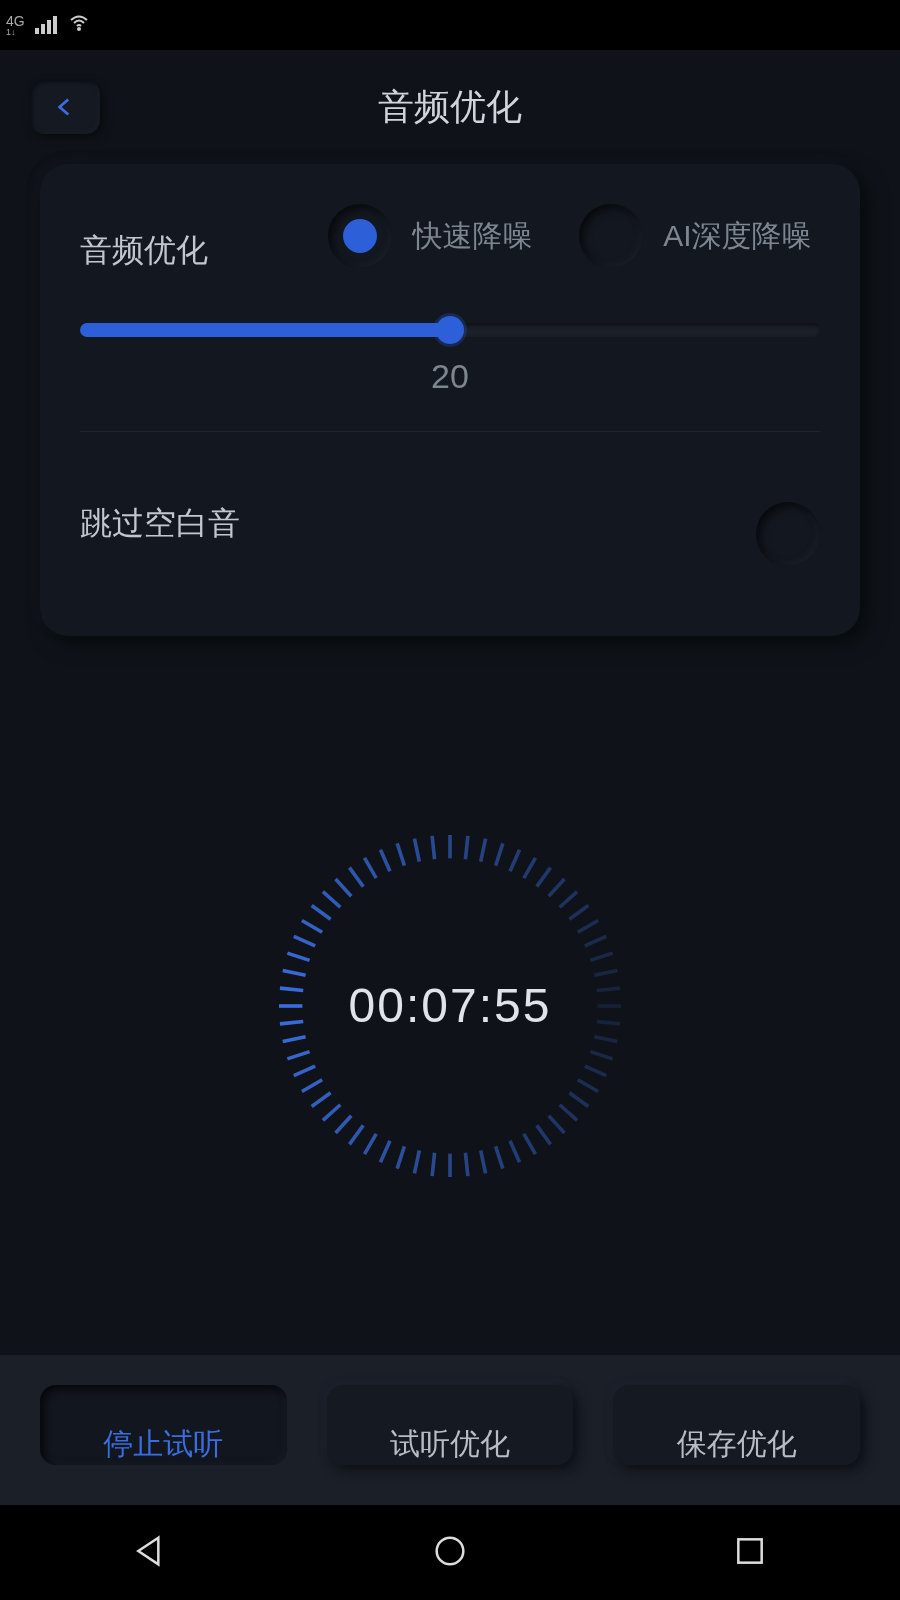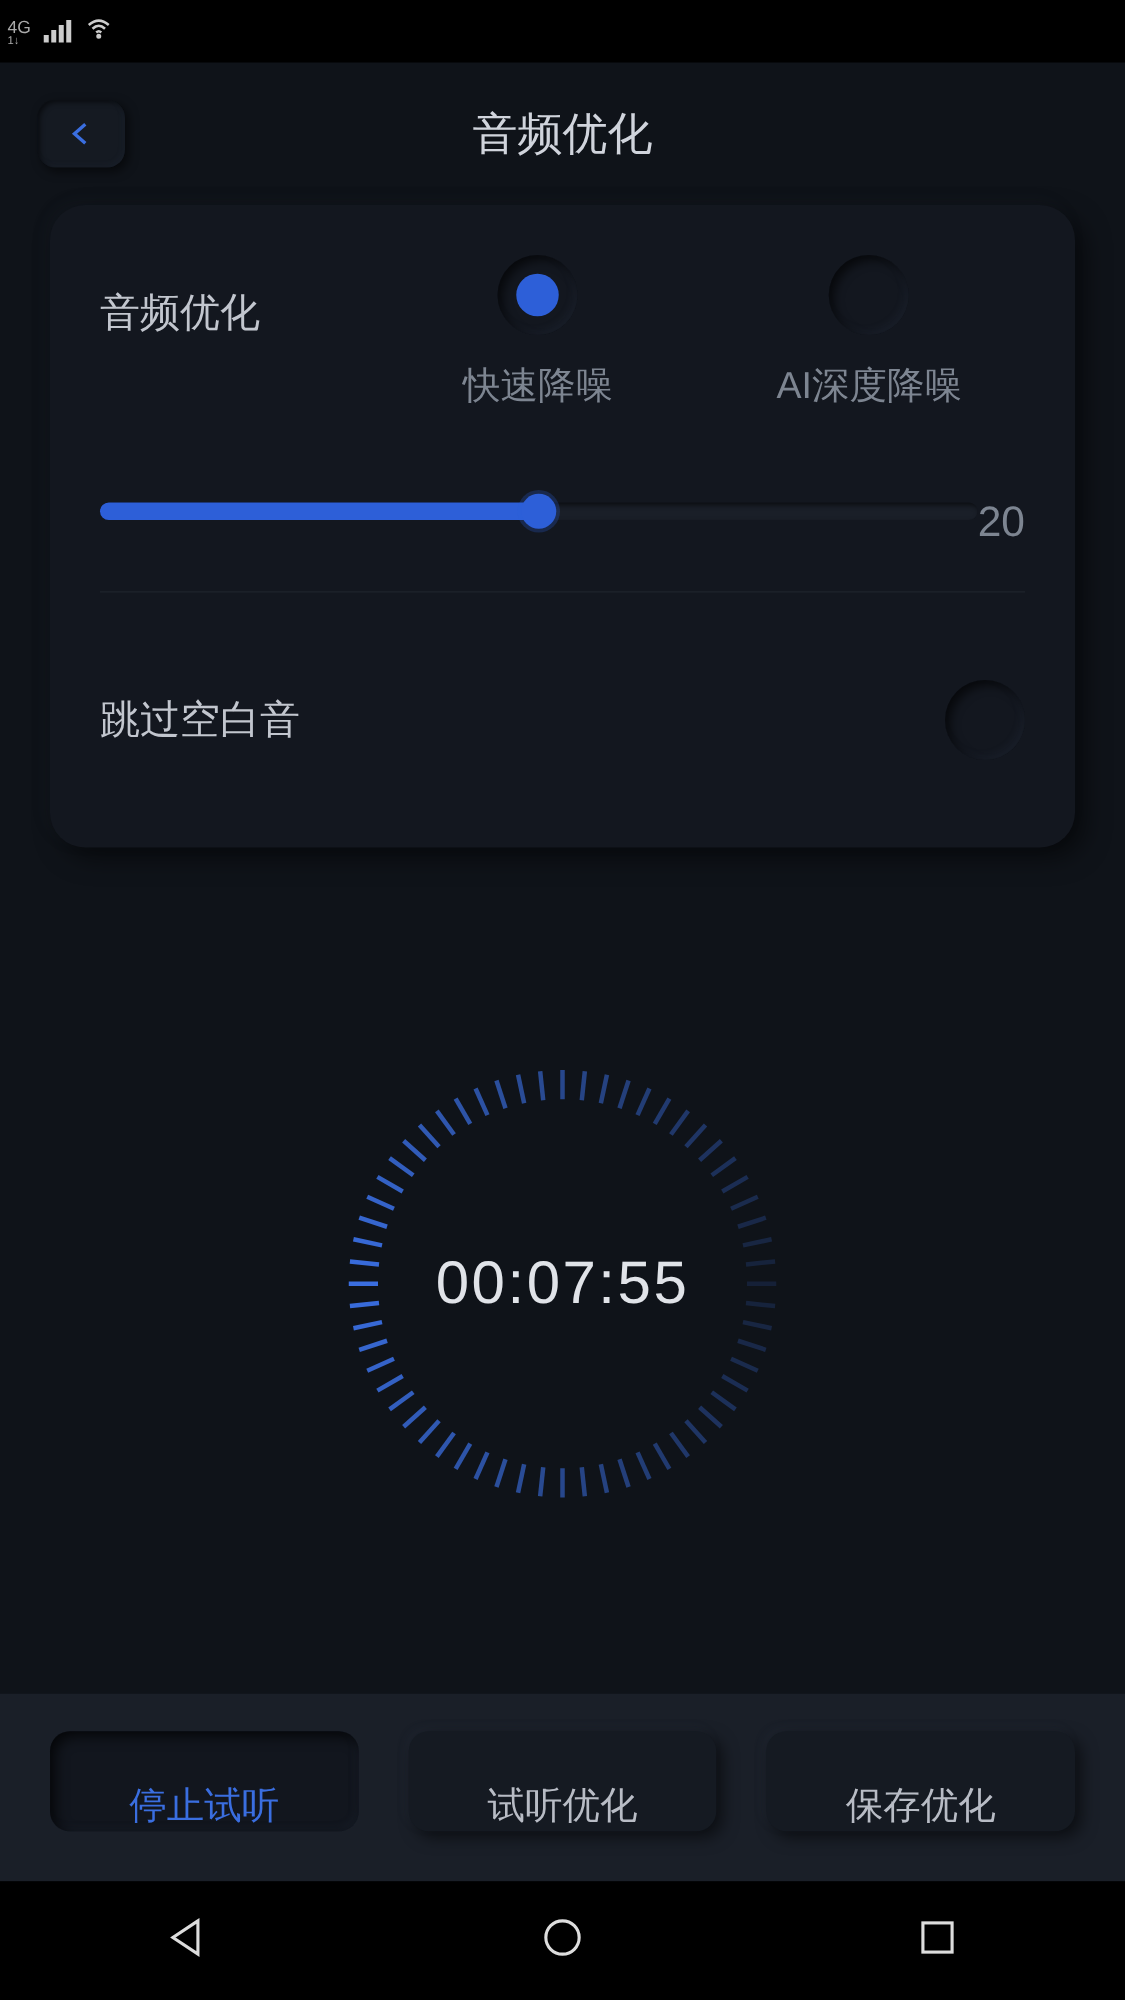--- a/index.html
+++ b/index.html
@@ -128,21 +128,21 @@
       padding-top: 25px;
     }
     .options {
       flex: 1;
       display: flex;
       justify-content: space-around;
       gap: 30px;
     }
     .option {
       display: flex;
-      flex-direction: column;
+      flex-direction: row;
       align-items: center;
       gap: 20px;
     }
     .radio {
       width: 64px;
       height: 64px;
       border-radius: 50%;
       background: #13171f;
       box-shadow: inset 4px 4px 8px rgba(0,0,0,0.6), inset -3px -3px 6px rgba(50,60,80,0.2);
       display: flex;
@@ -157,21 +157,21 @@
       background: #2d5fd8;
     }
     .option-label {
       font-size: 30px;
       color: #7d8591;
     }
     
     .slider-wrap {
       margin-top: 50px;
       display: flex;
-      flex-direction: row;
+      flex-direction: column;
       align-items: center;
     }
     .slider-track {
       width: 100%;
       height: 14px;
       background: #1a1f28;
       border-radius: 7px;
       position: relative;
       box-shadow: inset 2px 2px 4px rgba(0,0,0,0.6);
     }
@@ -198,21 +198,21 @@
       font-size: 34px;
       color: #7d8591;
     }
     .divider {
       height: 1px;
       background: #1f242d;
       margin: 35px 0 50px 0;
     }
     .skip-row {
       display: flex;
-      align-items: center;
+      align-items: flex-start;
       justify-content: space-between;
       padding: 20px 0 10px 0;
     }
     .skip-label {
       font-size: 32px;
       color: #c2c6ce;
     }
     
     .timer-area {
       flex: 1;

